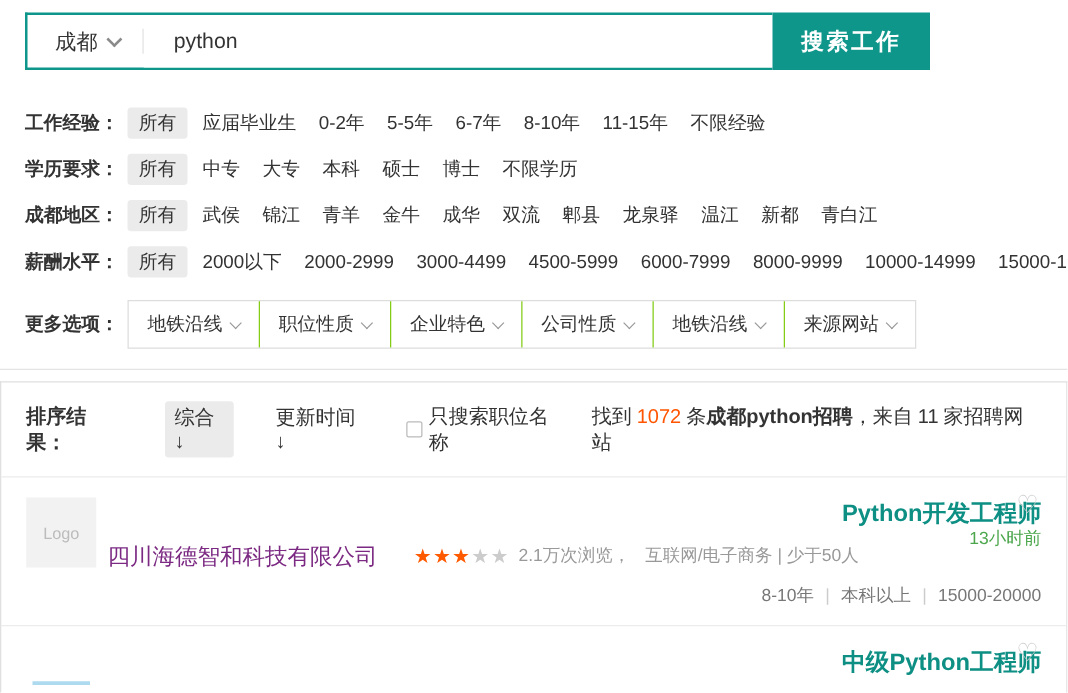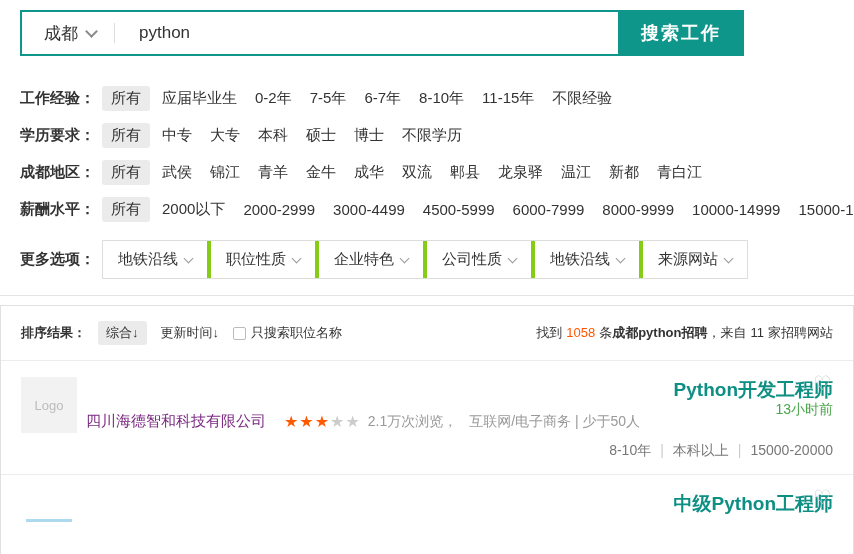--- a/index.html
+++ b/index.html
@@ -19,48 +19,48 @@
   .filters { margin:30px 0 0 20px; }
   .filter-row { display:flex; align-items:center; margin-bottom:12px; font-size:15px; white-space:nowrap; }
   .filter-label { font-weight:bold; width:82px; flex-shrink:0; }
   .chip { background:#ebebeb; border-radius:3px; padding:3px 9px; margin-right:12px; cursor:pointer; }
   .opt { margin-right:18px; color:#333; cursor:pointer; text-decoration:none; }
 
   .more-row { display:flex; align-items:center; margin:18px 0 0 20px; font-size:15px; }
   .more-label { font-weight:bold; width:82px; flex-shrink:0; }
   .dropdown-group { display:flex; border:1px solid #ddd; }
   .dd-cell { display:flex; align-items:center; padding:9px 15px; cursor:pointer; }
-  .dd-cell + .dd-cell { border-left:4px solid #84cc16; }
+  .dd-cell + .dd-cell { border-left:1px solid #84cc16; }
   .chev-sm { display:inline-block; width:7px; height:7px; border-right:1.5px solid #999; border-bottom:1.5px solid #999; transform:rotate(45deg); margin:-3px 0 0 7px; }
 
   .top-rule { border:none; border-top:1px solid #e4e4e4; margin-top:16px; }
 
   
   .results { margin-top:9px; border:1px solid #e0e0e0; border-bottom:none; min-height:273px; background:#fff; }
-  .sort-bar { display:flex; align-items:center; padding:15px 20px; border-bottom:1px solid #ececec; font-size:13px; }
+  .sort-bar { display:flex; align-items:center; padding:15px 20px; border-bottom:1px solid #ececec; font-size:16px;gap:19px; }
   .sort-label { font-weight:bold; margin-right:12px; }
   .sort-chip { background:#ebebeb; border-radius:3px; padding:3px 8px; margin-right:14px; cursor:pointer; }
   .sort-link { margin-right:14px; cursor:pointer; }
   .cb-wrap { display:flex; align-items:center; cursor:pointer; }
   .cb { width:13px; height:13px; border:1px solid #bbb; border-radius:2px; background:#fff; margin-right:5px; }
   .summary { margin-left:auto; color:#333; }
   .summary .cnt { color:#FF5500; margin:0 4px; }
   .summary .bold { font-weight:bold; }
   .summary .n { margin:0 4px; }
 
   
   .job { position:relative; padding:16px 20px 14px; display:flex; }
   .job + .job { border-top:1px solid #ececec; }
   .logo { width:56px; height:56px; background:#f2f2f2; color:#bcbcbc; display:flex; align-items:center; justify-content:center; font-size:13px; flex-shrink:0; }
   .logo-bbd { background:#fff; color:#58B6DC; font-weight:bold; font-size:19px; letter-spacing:2px; flex-direction:column; }
   .logo-bbd::after { content:""; display:block; width:46px; height:3px; margin-top:3px; background:#AEDAEF; }
   .job-body { margin-left:9px; flex:1; min-width:0;text-align:right; }
   .job-title { color:#0E8F84; font-size:19px; font-weight:bold; cursor:pointer; display:inline-block; }
   .job-meta { margin-top:9px; display:flex; align-items:center; font-size:14px; white-space:nowrap; }
-  .company { font-size:15px; margin-right:18px; text-decoration:none; cursor:pointer; }
+  .company { font-size:18px; margin-right:29px; text-decoration:none; cursor:pointer; }
   .purple { color:#7B2982; }
   .stars { font-size:16px; letter-spacing:1px; margin-right:7px; }
   .sf { color:#FF5A00; } .se { color:#ccc; }
   .views { color:#999; margin-right:12px; }
   .industry { color:#999; }
   .desc { margin-top:14px; color:#555; font-size:14px; line-height:23px; }
   .reqs { margin-top:11px; color:#777; font-size:14px; }
   .reqs span + span::before { content:"|"; color:#ccc; margin:0 9px; }
   .heart { position:absolute; top:12px; right:22px; color:#ccc; font-size:20px; cursor:pointer; line-height:1; }
   .time { position:absolute; top:40px; right:20px; color:#4CA64C; font-size:14px; }
@@ -80,21 +80,21 @@
   <button class="search-btn">搜索工作</button>
 </div>
 
 <div class="filters">
 
   <div class="filter-row">
     <span class="filter-label">工作经验：</span>
     <span class="chip">所有</span>
     <a class="opt">应届毕业生</a>
     <a class="opt">0-2年</a>
-    <a class="opt">7-5年</a>
+    <a class="opt">5-5年</a>
     <a class="opt">6-7年</a>
     <a class="opt">8-10年</a>
     <a class="opt">11-15年</a>
     <a class="opt">不限经验</a>
   </div>
 
   <div class="filter-row">
     <span class="filter-label">学历要求：</span>
     <span class="chip">所有</span>
     <a class="opt">中专</a>
@@ -172,21 +172,21 @@
 
   <div class="sort-bar">
     <span class="sort-label">排序结果：</span>
     <span class="sort-chip">综合↓</span>
     <span class="sort-link">更新时间↓</span>
     <span class="cb-wrap">
       <span class="cb"></span>
       <span>只搜索职位名称</span>
     </span>
     <span class="summary">
-      <span>找到</span><span class="cnt">1058</span><span>条</span><span class="bold">成都python招聘</span><span>，来自</span><span class="n">11</span><span>家招聘网站</span>
+      <span>找到</span><span class="cnt">1072</span><span>条</span><span class="bold">成都python招聘</span><span>，来自</span><span class="n">11</span><span>家招聘网站</span>
     </span>
   </div>
 
   <div class="job">
     <div class="logo">
       <span>Logo</span>
     </div>
     <div class="job-body">
       <span class="job-title">Python开发工程师</span>
       <div class="job-meta">

